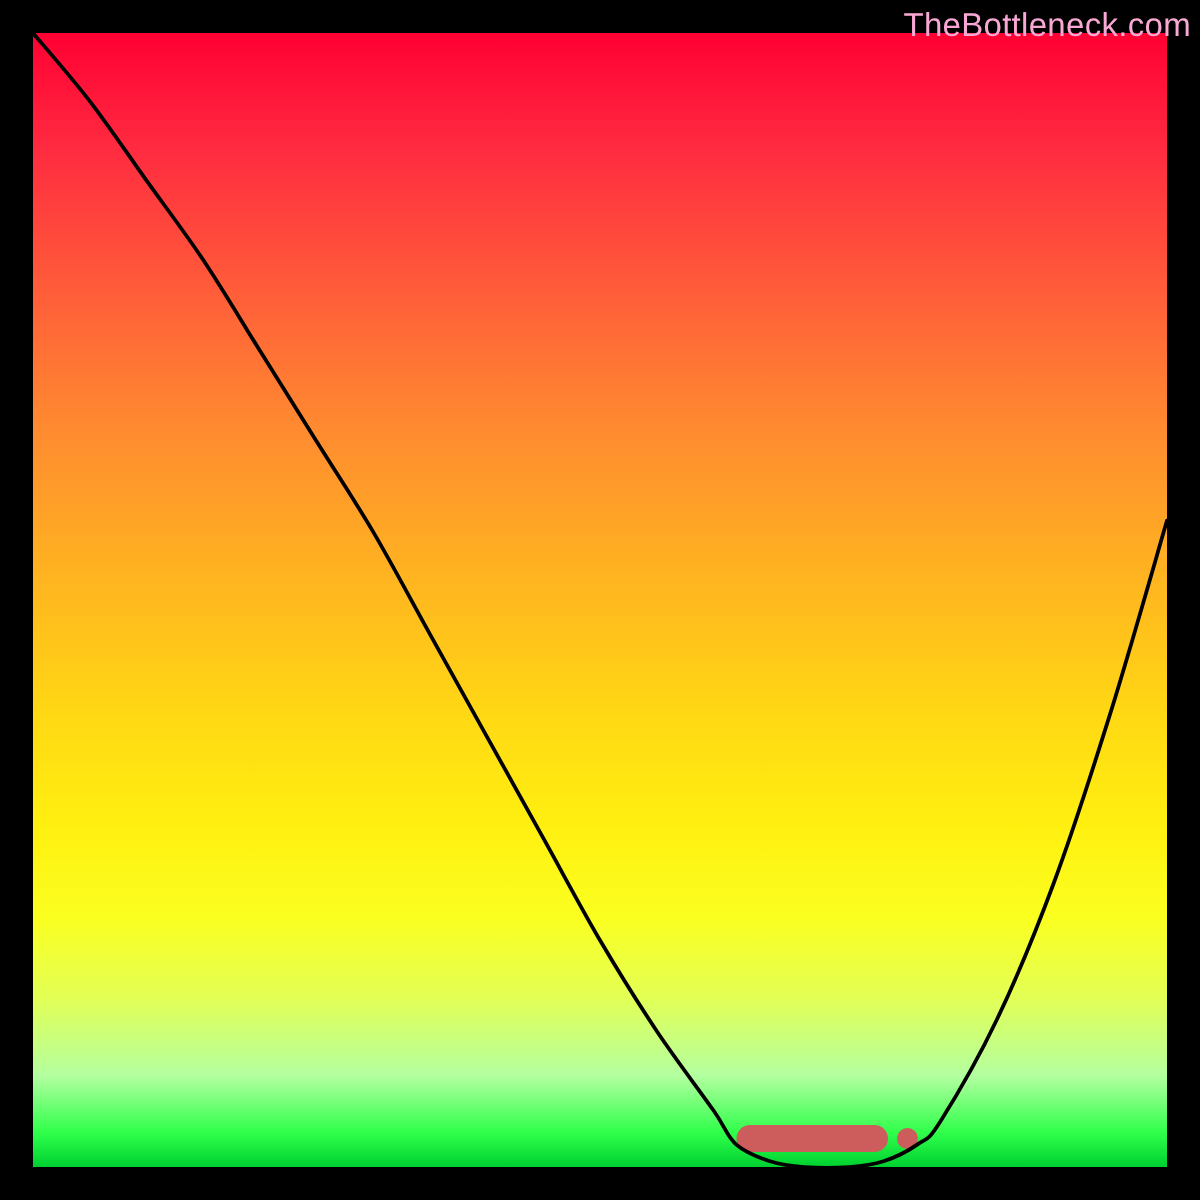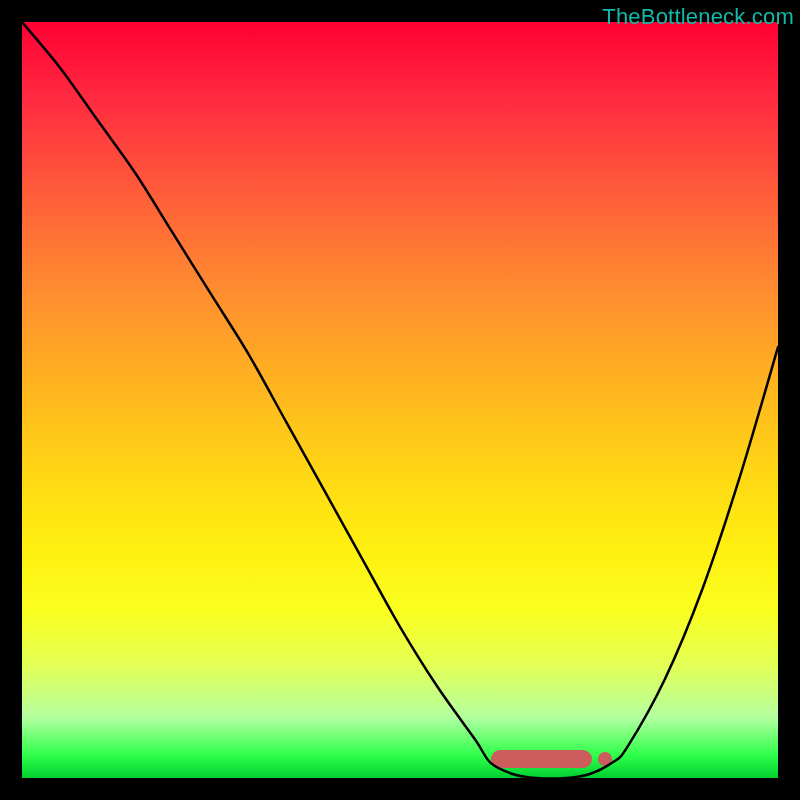--- a/index.html
+++ b/index.html
@@ -42,21 +42,21 @@
       #e3ff55 85%,
       #b3ffa0 92%,
       #2fff4a 97%,
       #00d030 100%
     );
   }
   .watermark {
     position: absolute;
     top: 4px;
     right: 6px;
-    color: #14b8a6;
+    color: #f9a8d4;
     font-size: 22px;
     font-weight: 500;
     letter-spacing: 0.2px;
     user-select: none;
   }
   .marker-region {
     position: absolute;
     bottom: 10px;
     height: 18px;
     background: #cd5c5c;

